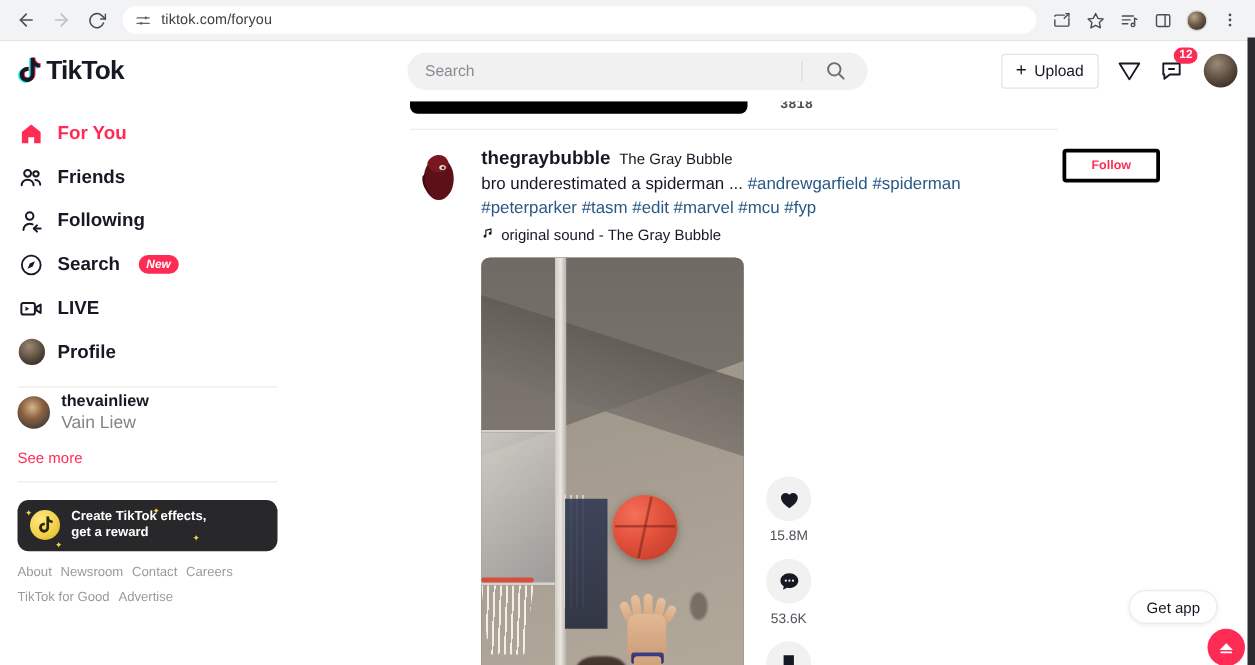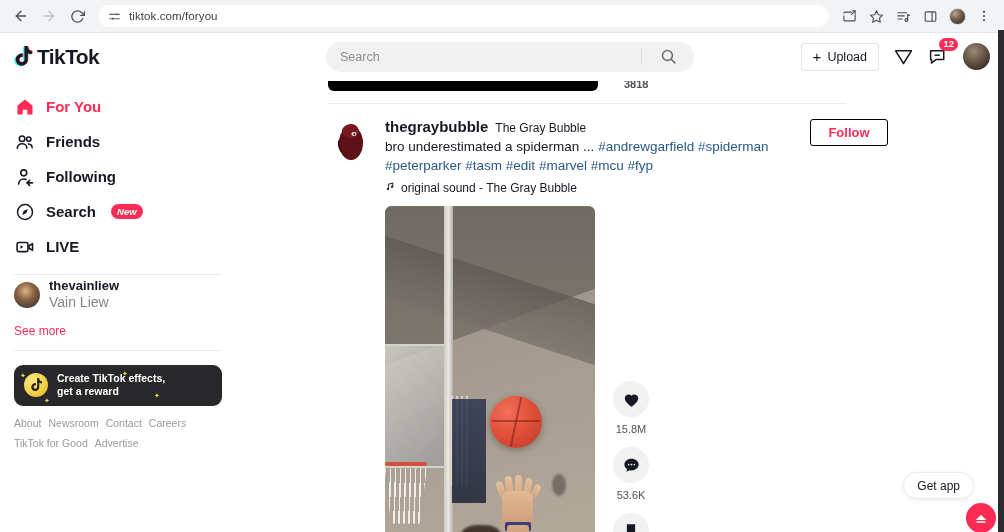--- a/index.html
+++ b/index.html
@@ -221,21 +221,21 @@
   #prev-post {
     position: absolute;
     top: -12px; left: 88px;
     display: flex; align-items: flex-end; gap: 26px;
   }
   #prev-video {
     width: 270px; height: 22px;
     background: #000;
     border-radius: 0 0 6px 6px;
   }
-  #prev-count { font-size: 11px; color: #51515a; font-weight: bold; padding-bottom: 1px; }
+  #prev-count { font-size: 11px; color: #51515a; font-weight: bold; padding-bottom: 1px; font-family: Liberation Mono, monospace; }
   .feed-divider {
     position: absolute;
     top: 22px; left: 88px; right: 158px;
     height: 1px; background: #ececed;
   }
 
   #post { position: absolute; top: 36px; left: 88px; right: 0; }
   #post-head { display: flex; align-items: flex-start; }
   #post-avatar {
     width: 44px; height: 44px; border-radius: 50%;
@@ -249,29 +249,29 @@
   .author-name { font-size: 15px; font-weight: bold; color: #161823; }
   .author-nick { font-size: 12px; color: #161823; }
   .caption { font-size: 13.5px; color: #161823; line-height: 1.38; margin-top: 3px; max-width: 420px; }
   .tag { color: #2a5885; }
   .music {
     display: flex; align-items: center; gap: 5px;
     font-size: 12px; color: #161823; margin-top: 5px;
   }
   #follow-btn {
     width: 78px; height: 27px;
-    border: 1px solid #000000;
+    border: 3px solid #000000;
     color: #fe2c55;
     background: #fff;
     border-radius: 3px;
-    font-size: 13px;
+    font-size: 10px;
     font-weight: bold;
     font-family: "Liberation Sans", sans-serif;
     flex-shrink: 0;
-    margin-right: 116px;
+    margin-right: 76px;
     margin-top: 2px;
   }
 
   
   #video-row { display: flex; align-items: flex-end; gap: 18px; margin-top: 11px; margin-left: 57px; }
   #video {
     width: 210px;
     height: 345px;
     border-radius: 7px;
     overflow: hidden;
@@ -589,20 +589,26 @@
       <span class="nav-icon">
         <svg width="20" height="20" viewBox="0 0 24 24" fill="none" stroke="currentColor" stroke-width="1.9" stroke-linejoin="round">
             <rect x="2.5" y="6.5" width="13" height="11" rx="2"></rect>
             <polygon points="6.5 9.8 6.5 14.2 10 12" fill="currentColor" stroke="none"></polygon>
             <path d="M17 10.5l4-2.5v8l-4-2.5z"></path>
           </svg>
       </span>
       <span>LIVE</span>
     </div>
 
+    <div class="nav-item">
+      <span class="nav-icon">
+        <span class="prof-avatar"></span>
+      </span>
+      <span>Profile</span>
+    </div>
 
     <div class="sb-divider"></div>
 
 
     <div class="follow-acct">
       <span class="fa-avatar"></span>
       <span>
         <div class="fa-name">thevainliew</div>
         <div class="fa-sub">Vain Liew</div>
       </span>

